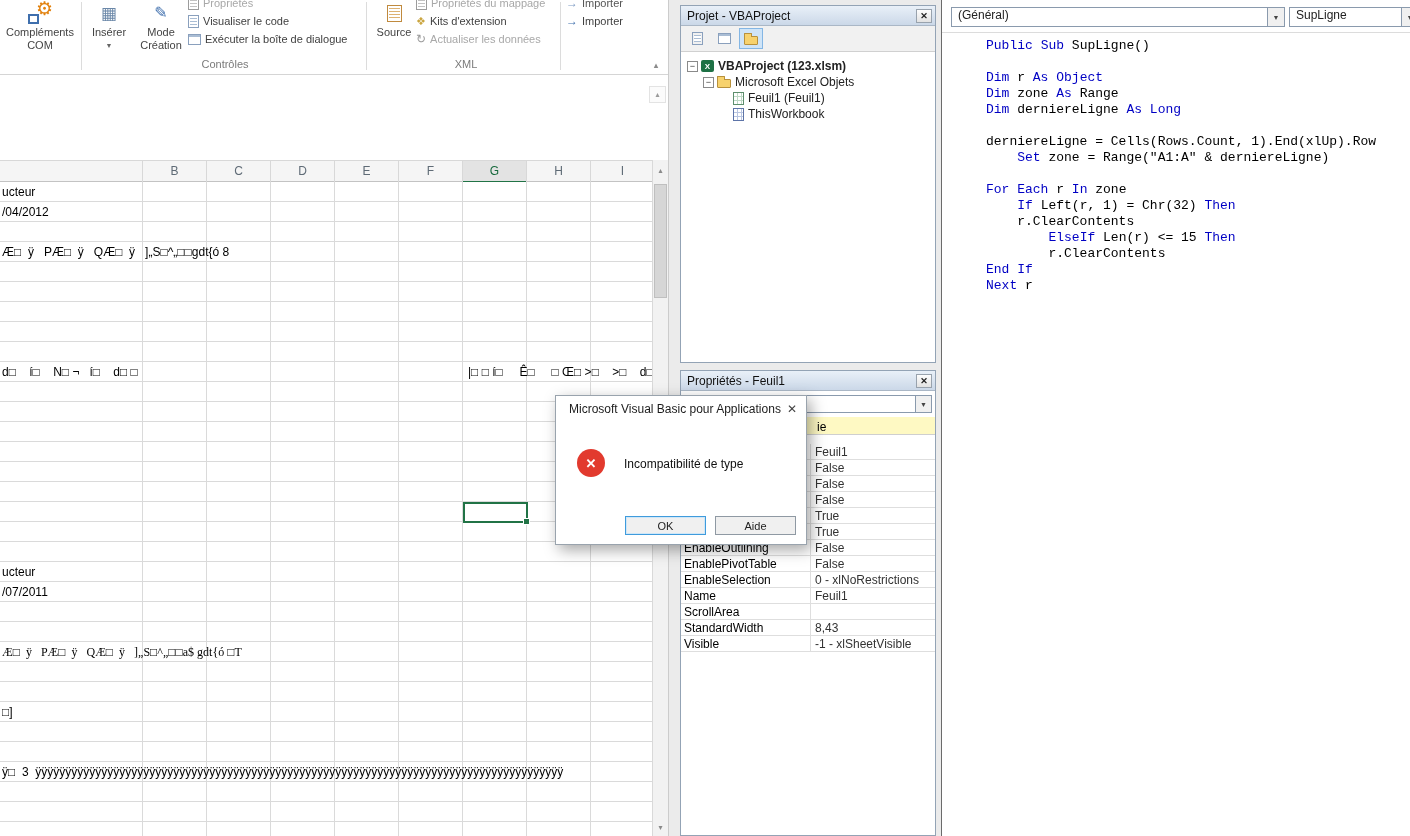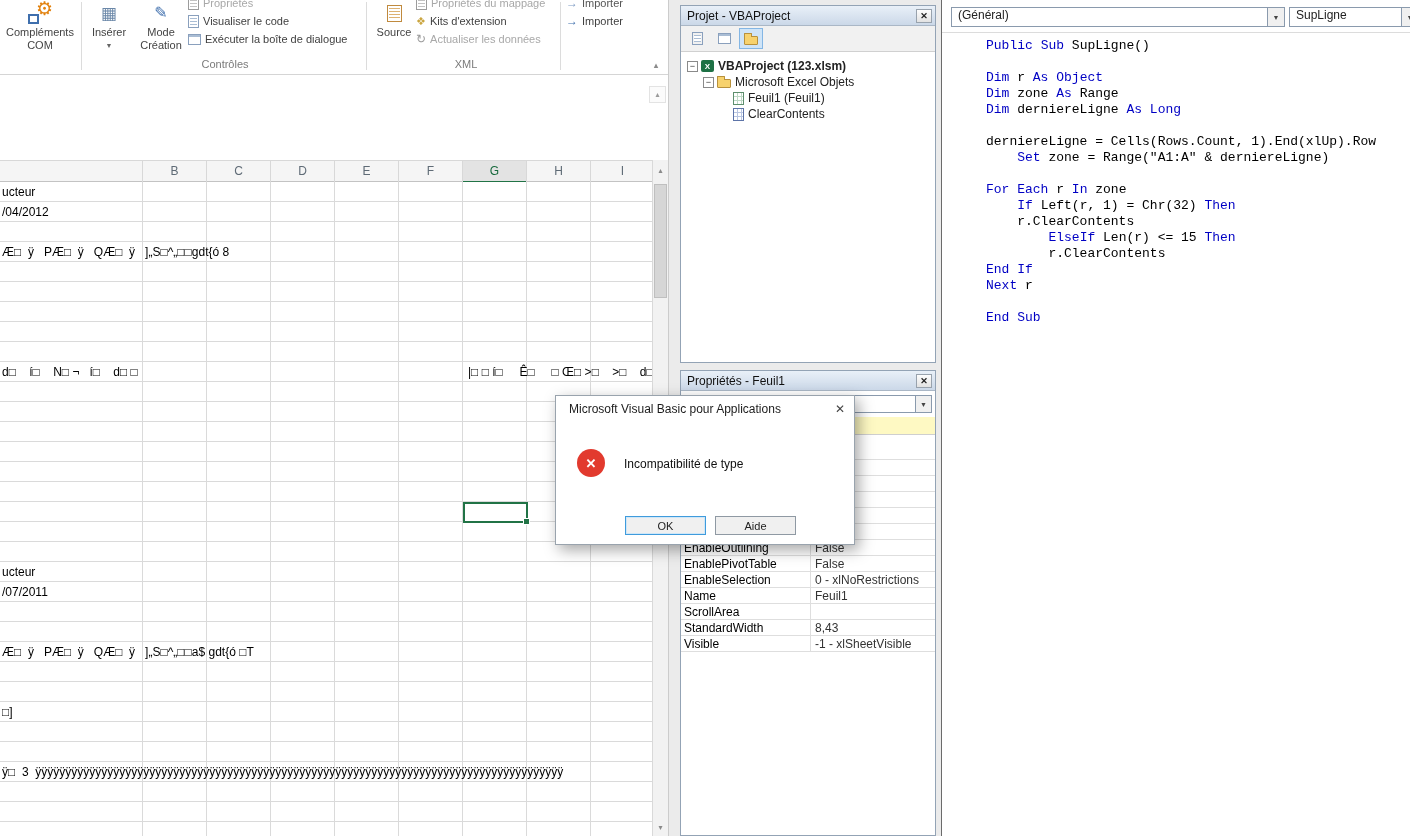--- a/index.html
+++ b/index.html
@@ -79,21 +79,21 @@
 
 .code-win{position:absolute;left:941px;top:0;width:469px;height:836px;background:#fff;border-left:1px solid #6b6b6b;}
 .code-top{position:absolute;left:0;top:0;right:0;height:33px;border-bottom:1px solid #dcdcdc;background:#fff;}
 .combo{position:absolute;top:7px;height:20px;border:1px solid #8a9aad;background:#fff;font-size:12px;display:flex;align-items:flex-start;padding-left:6px;white-space:nowrap;}
 .combo .dd2{margin-left:auto;width:17px;align-self:stretch;border-left:1px solid #8a9aad;background:#f0f0f0;display:flex;align-items:center;justify-content:center;font-size:7px;color:#444;}
 .code-area{position:absolute;left:44px;top:38px;right:2px;bottom:0;font-family:"Liberation Mono","DejaVu Sans Mono",monospace;font-size:13px;overflow:hidden;}
 .cl{height:16px;white-space:pre;color:#000;}
 .kw{color:#0000c4;}
 
 
-.dialog{position:absolute;left:555px;top:395px;width:300px;height:150px;background:#fff;border:1px solid #99a3ad;box-shadow:4px 5px 14px rgba(0,0,0,.35);z-index:60;}
+.dialog{position:absolute;left:555px;top:395px;width:252px;height:150px;background:#fff;border:1px solid #99a3ad;box-shadow:4px 5px 14px rgba(0,0,0,.35);z-index:60;}
 .dlg-title{position:relative;height:26px;display:flex;align-items:center;padding:0 24px 0 13px;font-size:12px;color:#1c1c1c;white-space:nowrap;overflow:hidden;}
 .dlg-close{position:absolute;right:9px;top:6px;font-size:12px;color:#444;}
 .err-icon{position:absolute;left:21px;top:53px;width:28px;height:28px;border-radius:50%;background:#e23a2e;color:#fff;display:flex;align-items:center;justify-content:center;font-size:13px;font-weight:bold;}
 .dlg-msg{position:absolute;left:68px;top:61px;font-size:12px;color:#111;}
 .dlg-btn{position:absolute;top:120px;width:81px;height:19px;font-size:11px;display:flex;align-items:center;justify-content:center;background:#f0f0f0;color:#222;}
 .dlg-btn.ok{left:69px;border:1px solid #3f9bdc;box-shadow:inset 0 0 0 1px #cfe7f8;}
 .dlg-btn.aide{left:159px;border:1px solid #8f99a3;}
 </style>
 </head>
 <body>
@@ -210,21 +210,21 @@
       <div class="vline" style="left: 462px;"></div>
       <div class="vline" style="left: 526px;"></div>
       <div class="vline" style="left: 590px;"></div>
       <span class="cellspan" style="left: 2px; top: 3px;">ucteur</span>
       <span class="cellspan" style="left: 2px; top: 23px;">/04/2012</span>
       <span class="cellspan" style="left: 2px; top: 63px;">Æ□  ÿ   PÆ□  ÿ   QÆ□  ÿ   ]„S□^„□□gdt{ó 8</span>
       <span class="cellspan" style="left: 2px; top: 183px;">d□    í□    N□ ¬   í□    d□ □</span>
       <span class="cellspan" style="left: 468px; top: 183px;">|□ □ í□     Ê□     □ Œ□ &gt;□    &gt;□    d□    &gt;□    &gt;□</span>
       <span class="cellspan" style="left: 2px; top: 383px;">ucteur</span>
       <span class="cellspan" style="left: 2px; top: 403px;">/07/2011</span>
-      <span class="cellspan" style="left: 2px; top: 463px;">Æ□  ÿ   PÆ□  ÿ   QÆ□  ÿ   ]„S□^„□□a$ gdt{ó □T</span>
+      <span class="cellspan" style="left: 2px; top: 463px; font-family: Liberation Serif, serif;">Æ□  ÿ   PÆ□  ÿ   QÆ□  ÿ   ]„S□^„□□a$ gdt{ó □T</span>
       <span class="cellspan" style="left: 2px; top: 523px;">□]</span>
       <span class="cellspan" style="left: 2px; top: 583px;">ÿ□  3  ÿÿÿÿÿÿÿÿÿÿÿÿÿÿÿÿÿÿÿÿÿÿÿÿÿÿÿÿÿÿÿÿÿÿÿÿÿÿÿÿÿÿÿÿÿÿÿÿÿÿÿÿÿÿÿÿÿÿÿÿÿÿÿÿÿÿÿÿÿÿÿÿÿÿÿÿÿÿÿÿÿÿÿÿÿÿÿÿ</span>
       <div class="sel-cell" style="left: 463px; top: 320px; width: 65px; height: 21px;"></div>
     </div>
 
   <div class="vscroll">
     <div class="scroll-btn" style="top:2px">▴</div>
     <div class="scroll-thumb" style="top:24px;height:114px"></div>
     <div class="scroll-btn" style="top:659px">▾</div>
   </div>
@@ -260,21 +260,21 @@
             <span class="tree-label">Microsoft Excel Objets</span>
           </div>
           <div class="tree-row" style="padding-left: 38px;">
             <span class="exp empty"></span>
             <span class="ico-sheet"></span>
             <span class="tree-label">Feuil1 (Feuil1)</span>
           </div>
           <div class="tree-row" style="padding-left: 38px;">
             <span class="exp empty"></span>
             <span class="ico-book"></span>
-            <span class="tree-label">ClearContents</span>
+            <span class="tree-label">ThisWorkbook</span>
           </div>
         </div>
     </div>
   </div>
 
   <div class="panel" style="top:370px;height:466px">
     <div class="p-title">
       <span>Propriétés - Feuil1</span>
       <span class="p-close">✕</span>
     </div>
@@ -364,21 +364,20 @@
         <div class="cl">    <span class="kw">Set</span> zone = Range("A1:A" &amp; derniereLigne)</div>
         <div class="cl"></div>
         <div class="cl"><span class="kw">For</span> <span class="kw">Each</span> r <span class="kw">In</span> zone</div>
         <div class="cl">    <span class="kw">If</span> Left(r, 1) = Chr(32) <span class="kw">Then</span></div>
         <div class="cl">    r.ClearContents</div>
         <div class="cl">        <span class="kw">ElseIf</span> Len(r) &lt;= 15 <span class="kw">Then</span></div>
         <div class="cl">        r.ClearContents</div>
         <div class="cl"><span class="kw">End</span> <span class="kw">If</span></div>
         <div class="cl"><span class="kw">Next</span> r</div>
         <div class="cl"></div>
-        <div class="cl"><span class="kw">End</span> <span class="kw">Sub</span></div>
       </div>
   </div>
 
   <div class="dialog">
     <div class="dlg-title">
       <span>Microsoft Visual Basic pour Applications</span>
       <span class="dlg-close">✕</span>
     </div>
     <div class="err-icon">✕</div>
     <div class="dlg-msg">Incompatibilité de type</div>

